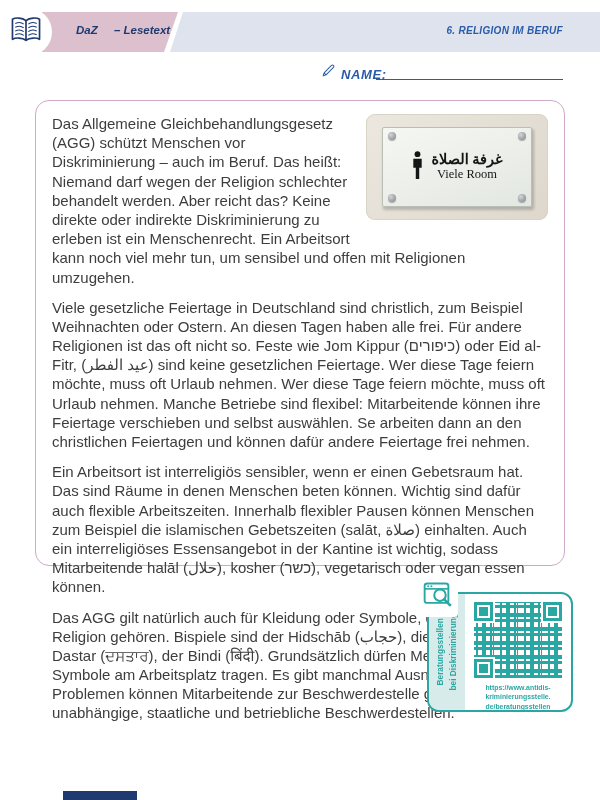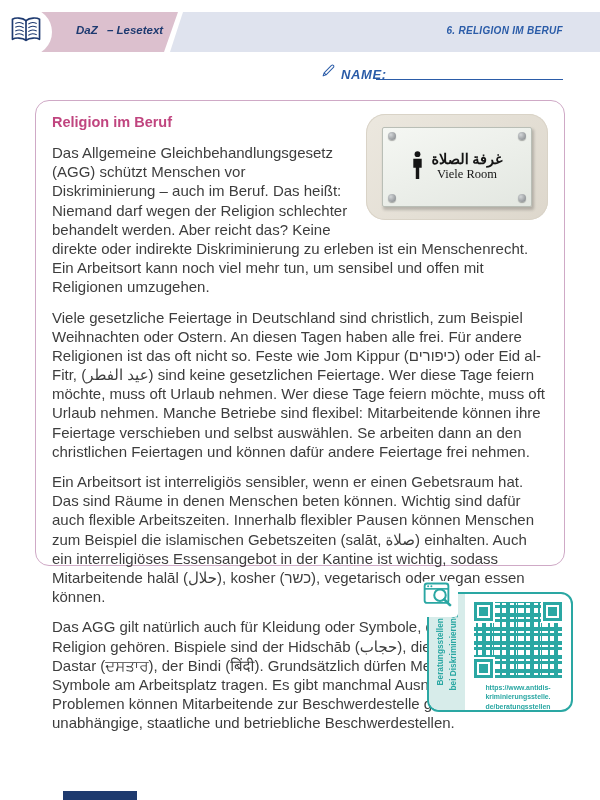--- a/index.html
+++ b/index.html
@@ -9,41 +9,41 @@
   
   .band-pink{position:absolute;left:28px;top:12px;width:150px;height:40px;
              background:#dcc0ce;clip-path:polygon(0 0,150px 0,136px 40px,0 40px);}
   .band-lav{position:absolute;left:170px;top:12px;width:430px;height:40px;
             background:#dfe3ee;clip-path:polygon(13px 0,100% 0,100% 100%,0 100%);}
   .book-tab{position:absolute;left:0;top:8px;width:52px;height:48px;background:#fff;
             border-radius:0 26px 26px 0;display:flex;align-items:center;justify-content:center;}
   .badge{position:absolute;left:76px;top:24px;font-size:11.5px;font-style:italic;
          color:#1e3a70;white-space:nowrap;}
   .badge .b1{font-weight:700;}
-  .badge .b2{font-weight:600;margin-left:6px;}
+  .badge .b2{font-weight:600;margin-left:13px;}
   .chapter{position:absolute;right:37px;top:25px;font-size:10px;font-weight:800;
            font-style:italic;color:#2b5ca8;letter-spacing:.3px;}
 
   
   .pencil{position:absolute;left:322px;top:63px;}
   .name-label{position:absolute;left:341px;top:67px;font-size:13px;font-style:italic;
               font-weight:700;color:#2b5ca8;letter-spacing:.6px;}
   .name-line{position:absolute;left:376px;top:64px;width:187px;height:15px;
              border-bottom:1.4px solid #2b5ca8;background:transparent;}
 
   
   .article{position:absolute;left:35px;top:100px;width:530px;height:466px;
            border:1.6px solid #cfa9c6;border-radius:14px;box-sizing:border-box;
            padding:13px 16px 12px 16px;background:#fff;}
   .article h1{font-size:14.5px;color:#c0457f;margin:0 0 13px 0;font-weight:700;}
   .article p{font-size:15px;line-height:1.28;color:#3d3d3d;margin:0 0 11px 0;}
   .article p:last-child{margin-bottom:0;}
 
   
-  .photo{float:right;width:182px;height:106px;margin:0 0 10px 14px;border-radius:19px;
+  .photo{float:right;width:182px;height:106px;margin:0 0 10px 14px;border-radius:9px;
          background:linear-gradient(135deg,#ece8df,#ddd7cc);position:relative;
          box-shadow:inset 0 0 0 1px #d9d3c7;}
   .plaque{position:absolute;left:16px;top:13px;right:16px;bottom:13px;
           background:linear-gradient(160deg,#f5f7f3,#e3e7e1);
           border:1px solid #b9beb6;border-radius:2px;
           box-shadow:1.5px 2.5px 3px rgba(0,0,0,.2);
           display:flex;align-items:center;justify-content:center;gap:7px;}
   .screw{position:absolute;width:8px;height:8px;border-radius:50%;
          background:radial-gradient(circle at 35% 35%,#d3d6d8,#7c8084);
          box-shadow:0 1px 1px rgba(0,0,0,.3);}
@@ -127,21 +127,20 @@
           <span class="sign-ar">غرفة الصلاة</span>
           <span class="sign-en">Viele Room</span>
         </span>
       </div>
       <span class="screw s-tl"></span>
       <span class="screw s-tr"></span>
       <span class="screw s-bl"></span>
       <span class="screw s-br"></span>
     </div>
 
-    <h1>Religion im Beruf</h1>
     <p>Das Allgemeine Gleichbehandlungsgesetz (AGG) schützt Menschen vor Diskriminierung – auch im Beruf. Das heißt: Niemand darf wegen der Religion schlechter behandelt werden. Aber reicht das? Keine direkte oder indirekte Diskriminierung zu erleben ist ein Menschenrecht. Ein Arbeitsort kann noch viel mehr tun, um sensibel und offen mit Religionen umzugehen.</p>
     <p>Viele gesetzliche Feiertage in Deutschland sind christlich, zum Beispiel Weihnachten oder Ostern. An diesen Tagen haben alle frei. Für andere Religionen ist das oft nicht so. Feste wie Jom Kippur (כיפורים) oder Eid al-Fitr, (عيد الفطر) sind keine gesetzlichen Feiertage. Wer diese Tage feiern möchte, muss oft Urlaub nehmen. Wer diese Tage feiern möchte, muss oft Urlaub nehmen. Manche Betriebe sind flexibel: Mitarbeitende können ihre Feiertage verschieben und selbst auswählen. Se arbeiten dann an den christlichen Feiertagen und können dafür andere Feiertage frei nehmen.</p>
     <p>Ein Arbeitsort ist interreligiös sensibler, wenn er einen Gebetsraum hat. Das sind Räume in denen Menschen beten können. Wichtig sind dafür auch flexible Arbeitszeiten. Innerhalb flexibler Pausen können Menschen zum Beispiel die islamischen Gebetszeiten (salāt, صلاة) einhalten. Auch ein interreligiöses Essensangebot in der Kantine ist wichtig, sodass Mitarbeitende halāl (حلال), kosher (כשר), vegetarisch oder vegan essen können.</p>
     <p>Das AGG gilt natürlich auch für Kleidung oder Symbole, die zu einer Religion gehören. Bispiele sind der Hidschāb (حجاب), die Kippa (כיפה), der Dastar (ਦਸਤਾਰ), der Bindi (बिंदी). Grundsätzlich dürfen Menschen diese Symbole am Arbeitsplatz tragen. Es gibt manchmal Ausnahmen. Bei Problemen können Mitarbeitende zur Beschwerdestelle gehen. Es gibt unabhängige, staatliche und betriebliche Beschwerdestellen.</p>
   </div>
 
   <div class="qrwrap">
     <div class="qrbox">
       <div class="qrstrip">
         <div class="qrlabel">

